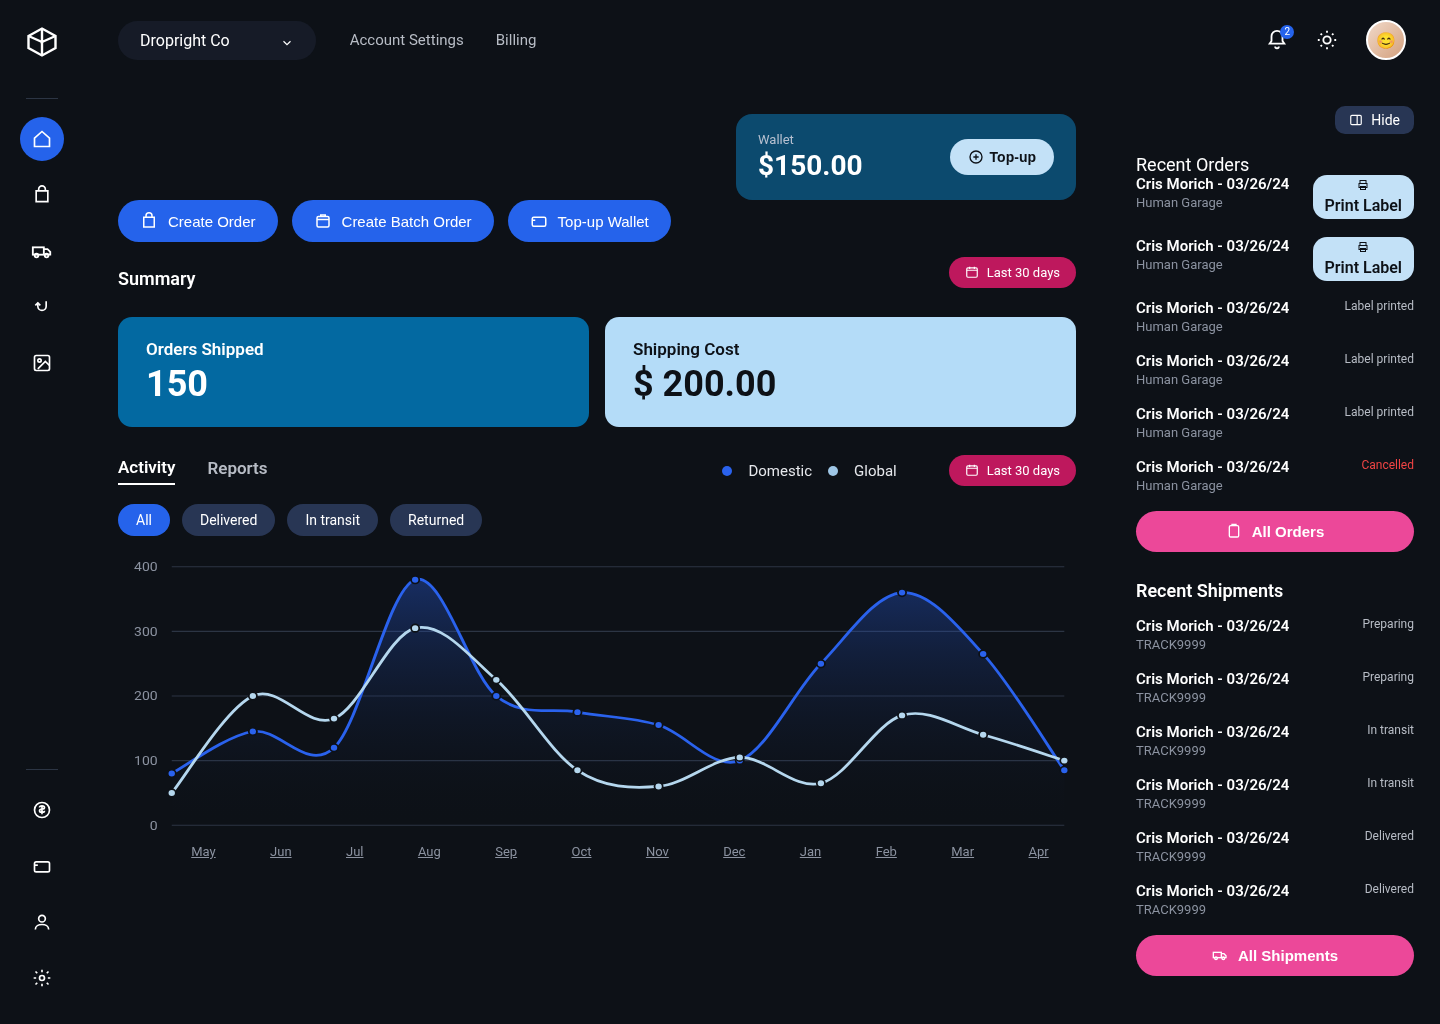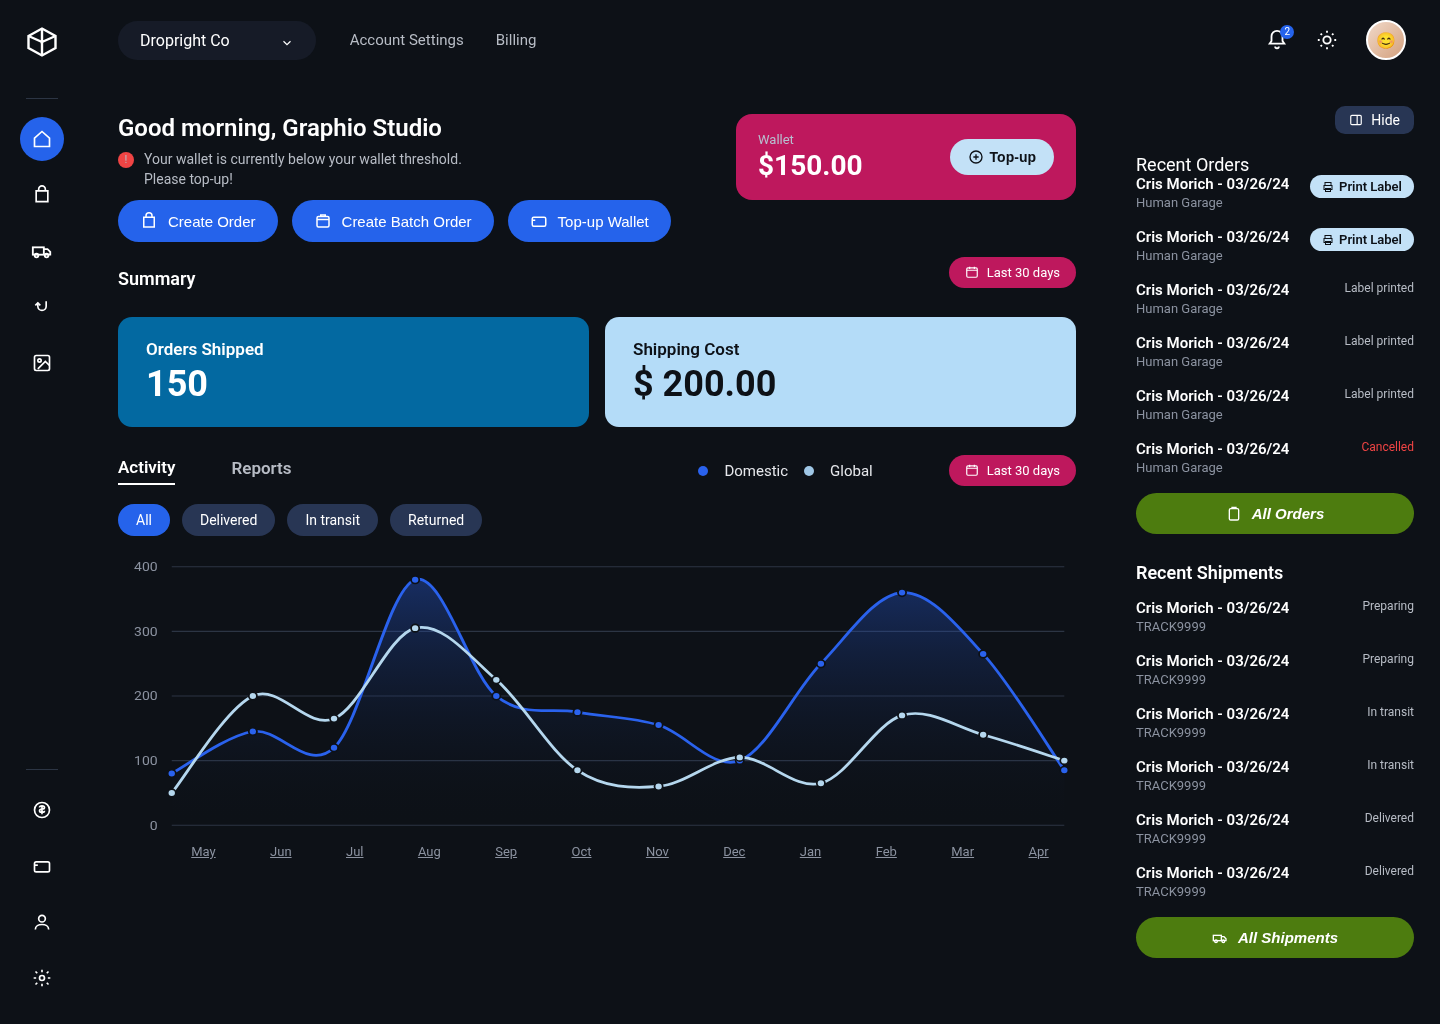--- a/index.html
+++ b/index.html
@@ -64,21 +64,21 @@
   flex: 1; display: flex; border-radius: 16px 0 0 0;
 }
 .left-pane {
   flex: 1; padding: 34px 34px 24px 34px; overflow:hidden;
 }
 .greet-row { display: flex; gap: 24px; align-items: flex-start; }
 .greeting h1 { font-size: 24px; font-weight: 600; margin-bottom: 8px; }
 .warn-row { display: flex; gap: 10px; align-items: flex-start; color: #b7bcc5; font-size: 14px; max-width: 360px; line-height:1.4;}
 .warn-dot { width: 16px; height: 16px; border-radius:50%; background:#ef4444; display:flex; align-items:center; justify-content:center; font-size:11px; flex-shrink:0; margin-top:2px;}
 .wallet-card {
-  margin-left:auto; background: #be185d; border-radius: 16px;
+  margin-left:auto; background: #0c4a6e; border-radius: 16px;
   padding: 18px 22px; display:flex; align-items:center; gap: 30px; min-width: 340px;
 }
 .wallet-card .wl { font-size: 13px; color:#b7c0d0; }
 .wallet-card .wv { font-size: 28px; font-weight:700; margin-top:2px;}
 .topup-btn {
   margin-left:auto; background:#c3e1f7; color:#0d1117; border:none;
   border-radius: 22px; padding: 10px 18px; font-weight:600;
   display:flex; align-items:center; gap:6px; cursor:pointer; font-size:14px;
 }
 h2.section { font-size: 18px; font-weight:600; margin: 26px 0 14px 0; }
@@ -94,21 +94,21 @@
   padding: 8px 16px; font-size:13px; display:flex; align-items:flex-start; gap:8px; cursor:pointer;
 }
 .summary-cards { display:flex; gap: 16px; margin-top: 14px; }
 .sum-card {
   flex:1; border-radius:14px; padding: 22px 28px;
 }
 .sum-card.dark { background:#0369a1; color:#fff; }
 .sum-card.light { background:#b4dcf8; color:#0d1117; }
 .sum-card .l { font-size:17px; font-weight:600; }
 .sum-card .v { font-size:36px; font-weight:700; margin-top:4px; }
-.tabs-row { display:flex; align-items:center; margin-top: 28px; gap: 56px; }
+.tabs-row { display:flex; align-items:center; margin-top: 28px; gap: 32px; }
 .tab { font-size:17px; font-weight:600; color:#b7bcc5; padding-bottom:6px; cursor:pointer; }
 .tab.active { color:#fff; border-bottom: 2px solid #fff; }
 .legend { margin-left:auto; display:flex; align-items:center; gap:16px; font-size:15px; color:#e5e7eb;}
 .leg-dot { width:10px; height:10px; border-radius:50%; display:inline-block; }
 .chip-row { display:flex; gap:12px; margin-top:18px; }
 .chip {
   background:#283654; border-radius:18px; padding:8px 18px;
   font-size:14px; cursor:pointer;
 }
 .chip.active { background:#2563eb; }
@@ -121,30 +121,29 @@
 .hide-btn {
   float:right; background:#283654; border-radius:10px;
   padding:6px 14px; font-size:14px; display:flex;align-items:center; gap:8px; cursor:pointer;
 }
 .side-h { font-size:18px; font-weight:400; margin-top: 48px; clear:both;}
 .order-row { display:flex; align-items:flex-start; margin-bottom:18px; }
 .order-row .ot { font-size:15px; font-weight:600; }
 .order-row .os { font-size:13px; color:#8b92a0; margin-top:2px;}
 .print-pill {
   margin-left:auto; background:#c3e1f7; color:#0d1117; border-radius:14px;
-  padding:4px 12px; font-size:13px; font-weight:600; display:flex; align-items:center; gap:5px; cursor:pointer; white-space:nowrap;
+  padding:4px 12px; font-size:16px; font-weight:600; display:flex; align-items:center; gap:5px; cursor:pointer; white-space:nowrap;flex-direction:column;
 }
 .status-txt { margin-left:auto; font-size:12px; color:#b7bcc5; white-space:nowrap;}
 .status-txt.cancel { color:#ef4444; }
 .wide-btn {
-  width:100%; background:#4d7c0f; color:#fff; border:none;
+  width:100%; background:#ec4899; color:#fff; border:none;
   border-radius:24px; padding:12px; font-size:15px; font-weight:600;
-  display:flex; align-items:center; justify-content:center; gap:10px; cursor:pointer;
+  display:flex; align-items:flex-start; justify-content:center; gap:10px; cursor:pointer;
   margin-top:4px;
-  font-style:italic;
 }
 .side-h2 { font-size:18px; font-weight:600; margin-top:28px; margin-bottom:16px;}
 svg { display:block; }
 </style>
 </head>
 <body>
 
 <div class="sidebar">
   <div class="logo">
     <svg width="36" height="36" viewBox="0 0 24 24" fill="none" stroke="#fff" stroke-width="1.6">
@@ -241,27 +240,20 @@
             <path d="M12 2v2M12 20v2M4 12H2M22 12h-2M5 5l1.5 1.5M17.5 17.5L19 19M5 19l1.5-1.5M17.5 6.5L19 5"></path>
           </svg>
       </div>
       <div class="avatar">😊</div>
     </div>
   </div>
 
   <div class="content">
     <div class="left-pane">
       <div class="greet-row">
-        <div class="greeting">
-          <h1>Good morning, Graphio Studio</h1>
-          <div class="warn-row">
-            <span class="warn-dot">!</span>
-            <span>Your wallet is currently below your wallet threshold. Please top-up!</span>
-          </div>
-        </div>
         <div class="wallet-card">
           <div>
             <div class="wl">Wallet</div>
             <div class="wv">$150.00</div>
           </div>
           <button class="topup-btn">
             <svg width="16" height="16" viewBox="0 0 24 24" fill="none" stroke="#0d1117" stroke-width="2">
                 <circle cx="12" cy="12" r="9"></circle>
                 <path d="M12 8v8M8 12h8"></path>
               </svg>

